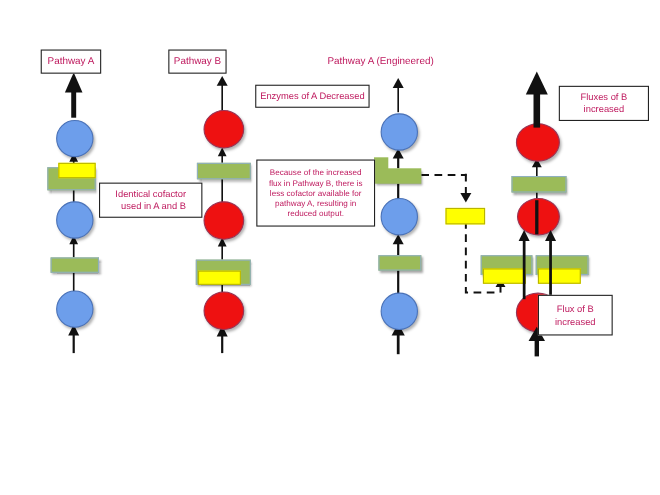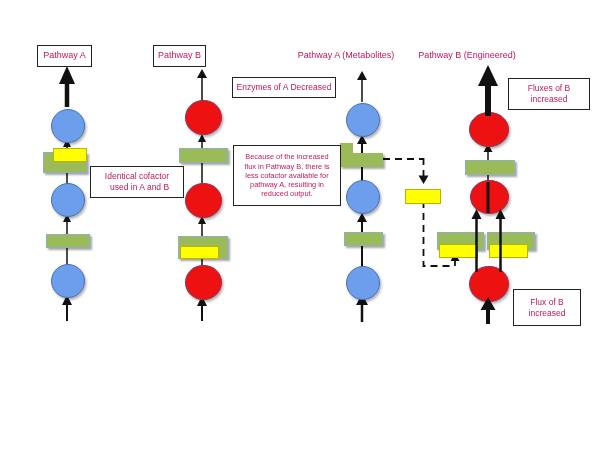--- a/index.html
+++ b/index.html
@@ -82,22 +82,21 @@
     <polygon points="488,144 483.5,152 492.5,152" fill="#111"></polygon>
     <path d="M488,173 L488,181" stroke="#111" stroke-width="1.5"></path>
   </svg>
 
   <div class="labelbox f9" style="left:37px;top:45px;width:53px;height:20px;">
     <span>Pathway A</span>
   </div>
   <div class="labelbox f9" style="left:153px;top:45px;width:51px;height:20px;">
     <span>Pathway B</span>
   </div>
-  <div class="plain-title" style="left:286px;top:50px;width:120px;">Pathway A (Metabolites)</div>
-  <div class="plain-title" style="left:407px;top:50px;width:120px;">Pathway B (Engineered)</div>
+  <div class="plain-title" style="left:286px;top:50px;width:120px;">Pathway A (Engineered)</div>
 
   <div class="metabolite blue" style="left:51px;top:109px;width:32px;height:32px;"></div>
   <div class="enzyme" style="left:43px;top:152px;width:42px;height:19px;"></div>
   <div class="cofactor" style="left:53px;top:148px;width:32px;height:12px;"></div>
   <div class="metabolite blue" style="left:51px;top:183px;width:32px;height:32px;"></div>
   <div class="enzyme" style="left:46px;top:234px;width:42px;height:12px;"></div>
   <div class="metabolite blue" style="left:51px;top:264px;width:32px;height:32px;"></div>
 
   <div class="metabolite red" style="left:185px;top:100px;width:35px;height:33px;"></div>
   <div class="enzyme" style="left:179px;top:148px;width:47px;height:13px;"></div>
@@ -147,19 +146,19 @@
     <span>Because of the increased
 flux in Pathway B, there is
 less cofactor available for
 pathway A, resulting in
 reduced output.</span>
   </div>
   <div class="labelbox f85" style="left:508px;top:78px;width:80px;height:30px;">
     <span>Fluxes of B
 increased</span>
   </div>
-  <div class="labelbox f85" style="left:513px;top:268px;width:66px;height:35px;margin-top:21px;">
+  <div class="labelbox f85" style="left:489px;top:268px;width:66px;height:35px;">
     <span>Flux of B
 increased</span>
   </div>
 
 
 </div>
 
 </body></html>

